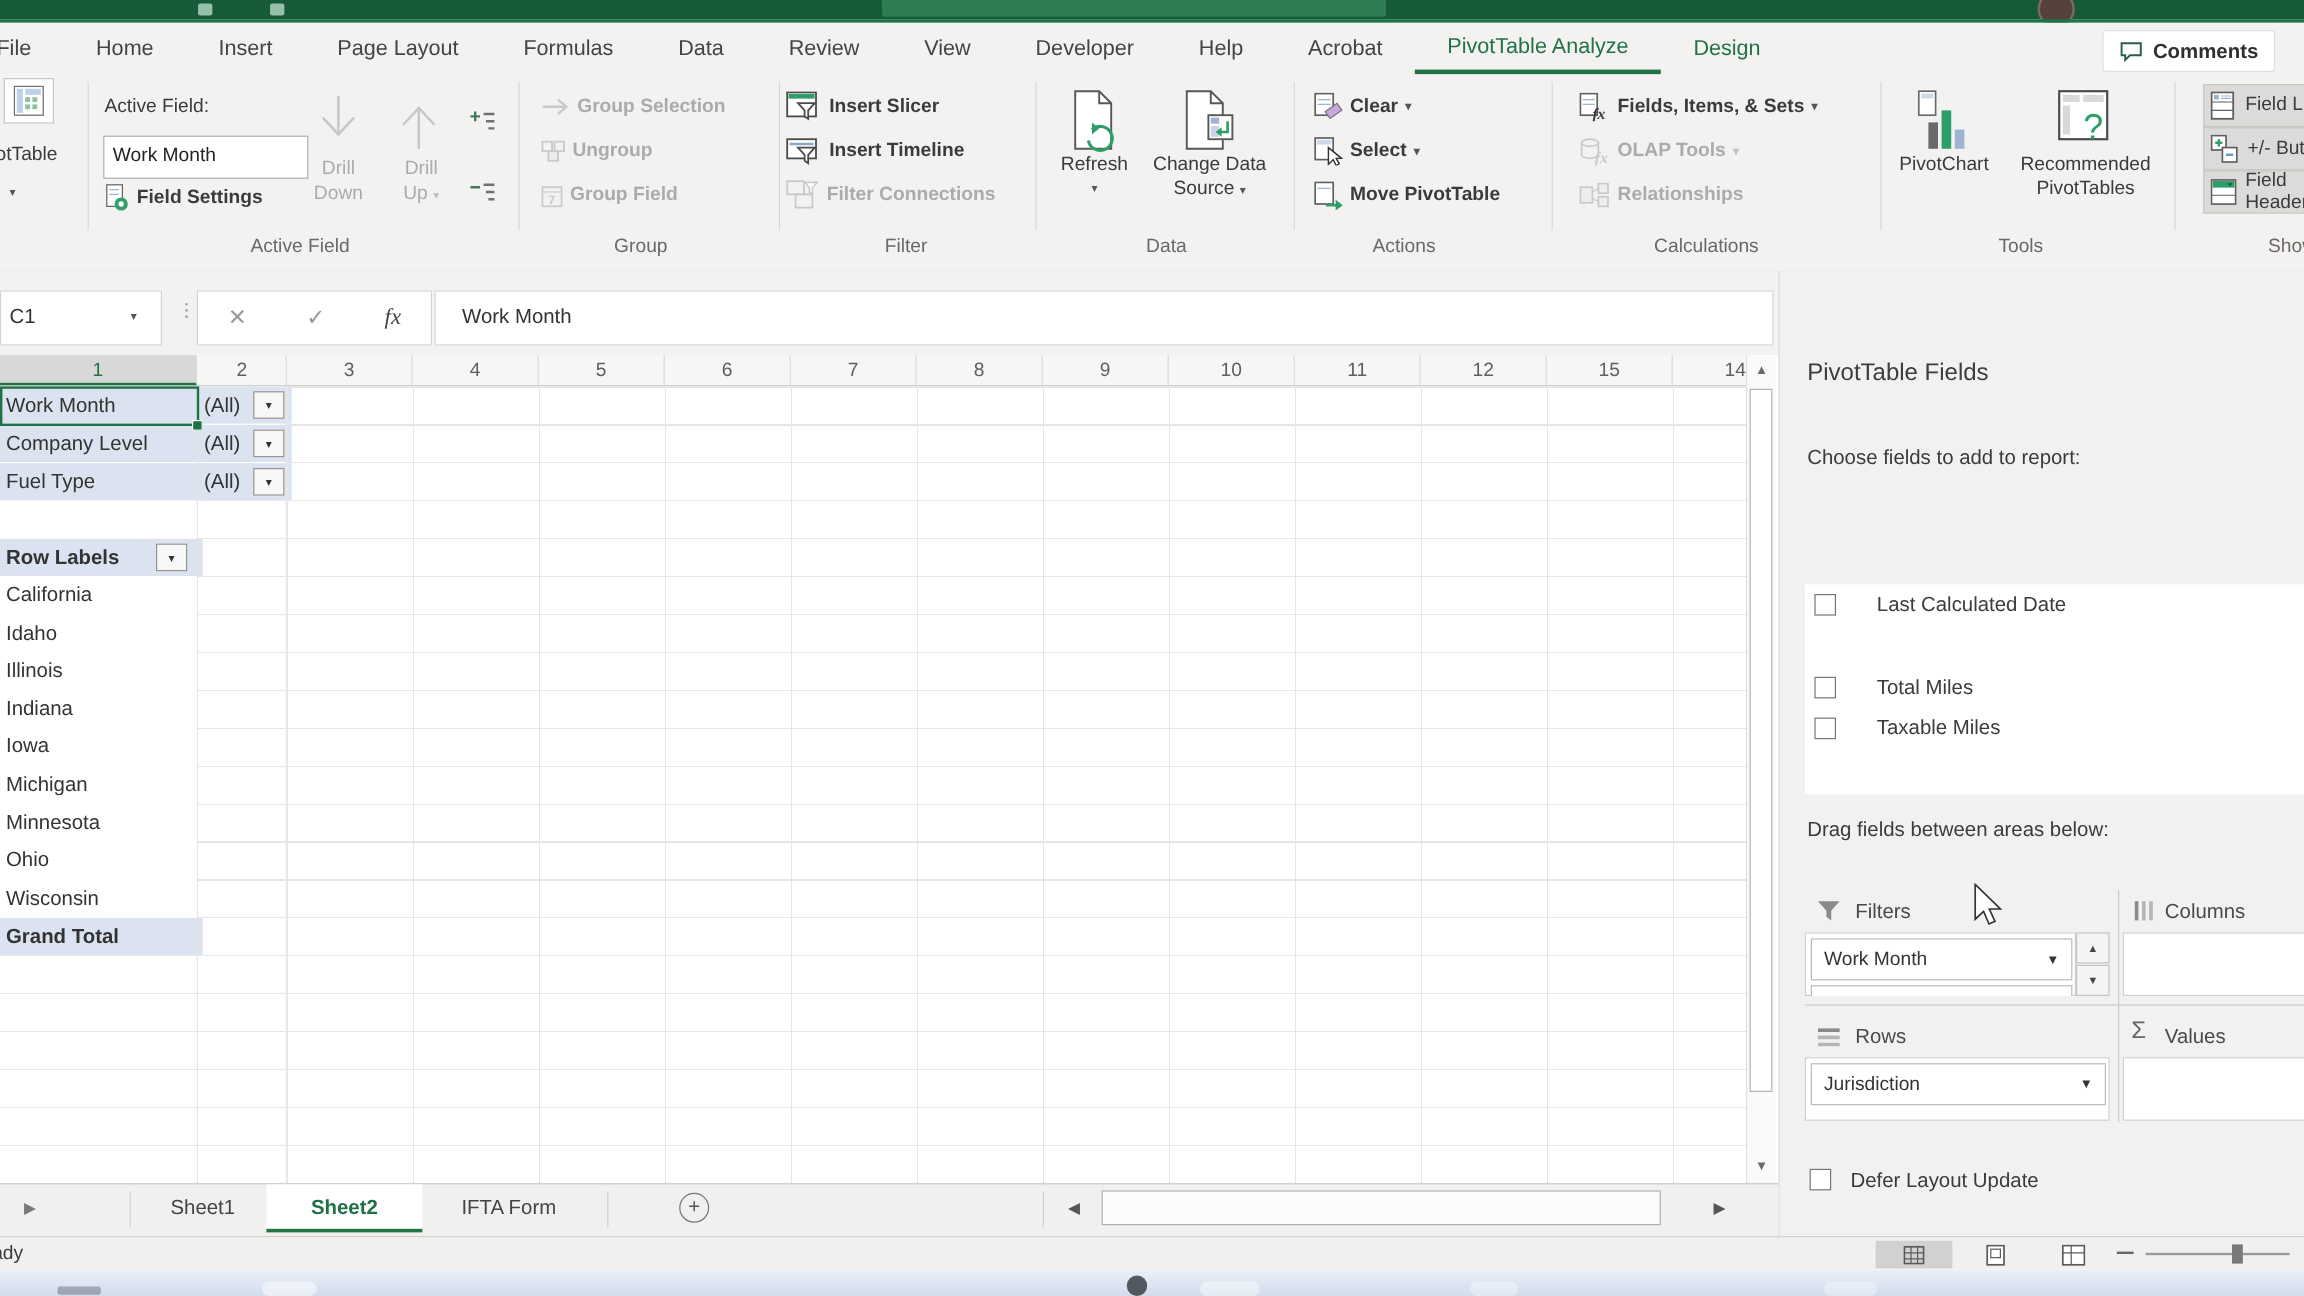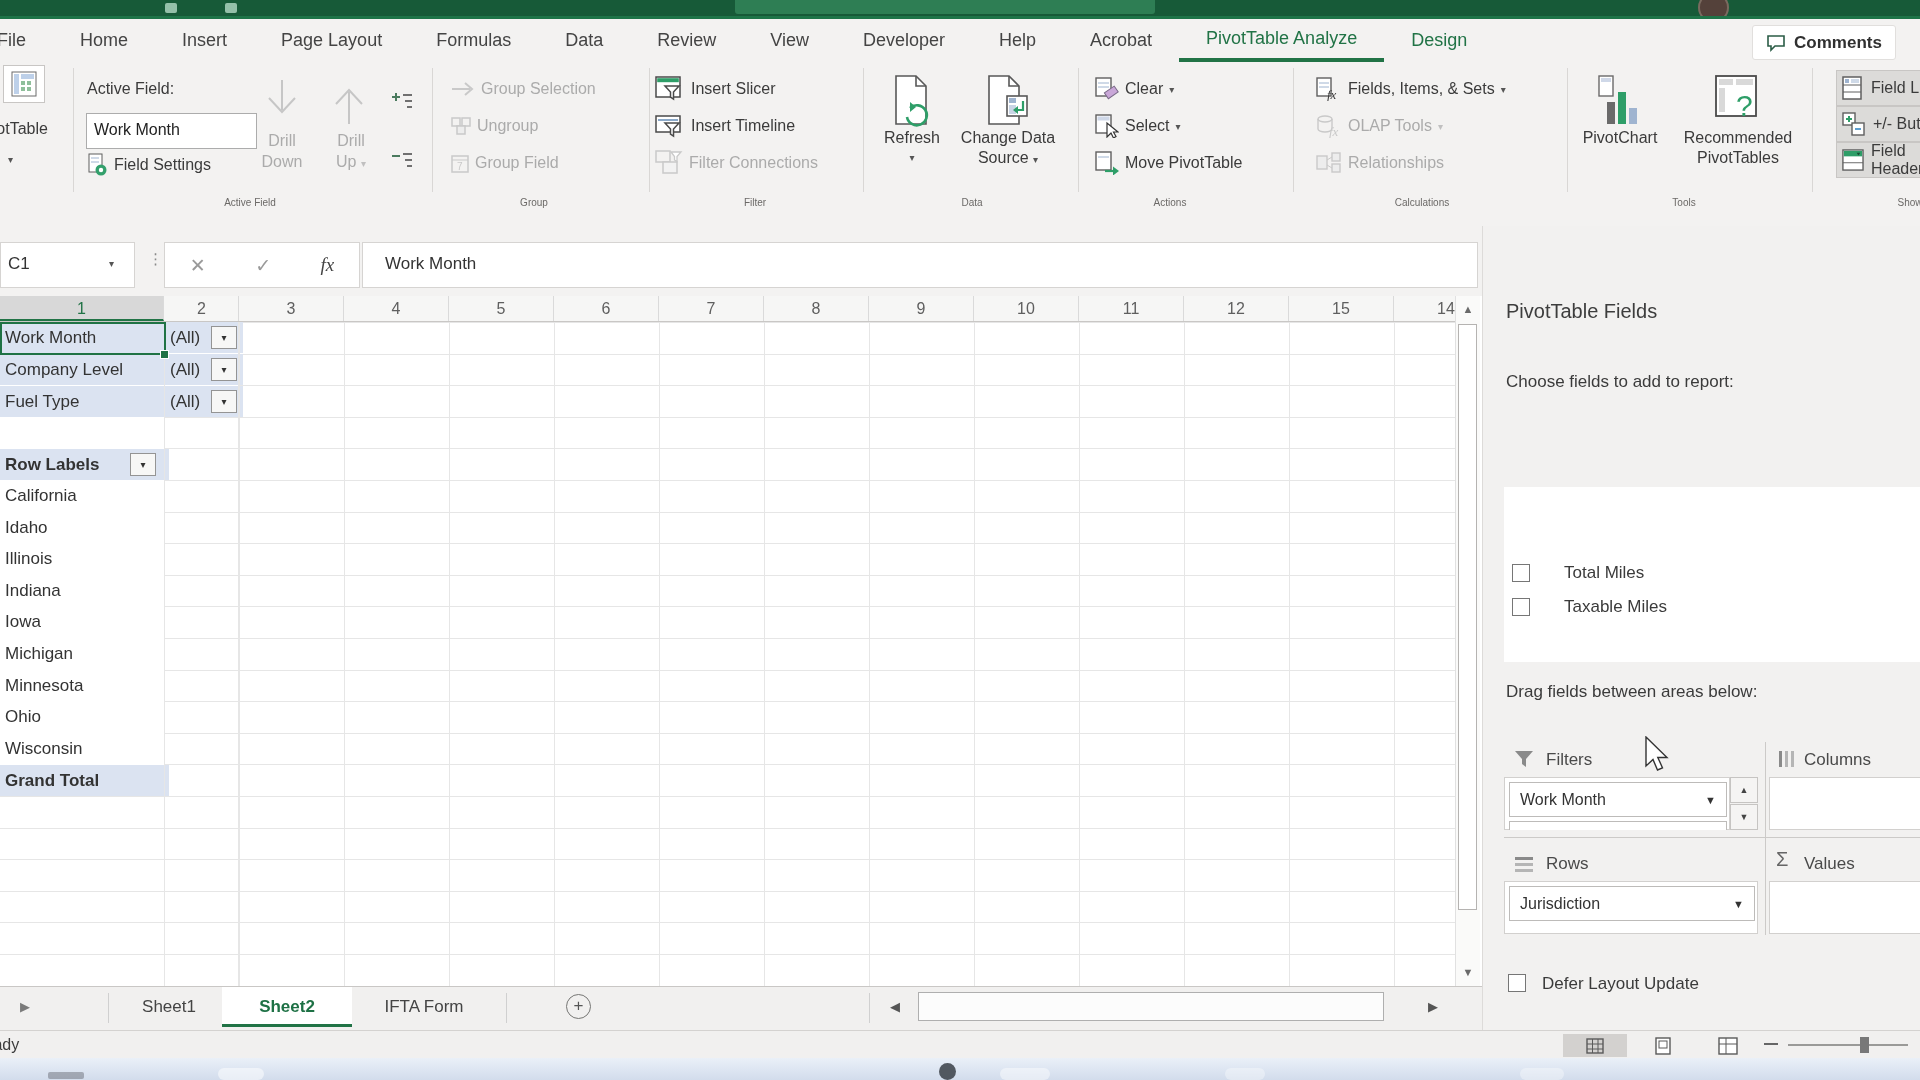--- a/index.html
+++ b/index.html
@@ -16,22 +16,22 @@
   .tabrow{left:0;top:19px;width:1920px;height:43px;background:#F3F2F1;}
   .tabs{position:absolute;left:-30px;top:0;display:flex;height:43px;}
   .rtab{padding:0 27px;line-height:42px;font-size:18px;color:#444;white-space:nowrap;}
   .rtab.green{color:#217346;}
   .rtab.active{color:#217346;border-bottom:4px solid #217346;line-height:39px;}
   .comments-btn{left:1752px;top:6px;width:142px;height:33px;background:#fff;border:1px solid #E1DFDD;border-radius:3px;
       display:flex;align-items:center;justify-content:center;gap:8px;font-size:17px;font-weight:bold;color:#303030;}
   
   .ribbon{left:0;top:62px;width:1920px;height:164px;background:#F3F2F1;border-bottom:1px solid #D8D6D4;}
   .vsep{top:6px;height:124px;width:1px;background:#D9D7D5;}
-  .glbl{top:135px;font-size:10px;color:#6b6967;transform:translateX(-50%);white-space:nowrap;}
-  .ri{display:flex;align-items:center;gap:6px;height:24px;font-size:16px;color:#3b3b3b;white-space:nowrap;}
+  .glbl{top:135px;font-size:16px;color:#6b6967;transform:translateX(-50%);white-space:nowrap;}
+  .ri{display:flex;align-items:center;gap:6px;height:24px;font-size:16px;color:#3b3b3b;white-space:nowrap;font-weight:bold;}
   .r1{top:15px}.r2{top:52px}.r3{top:89px}
   .dis{color:#ABABAB;}
   .dd{font-size:10px;color:#555;}
   .dis .dd{color:#C0C0C0;}
   .bigbtn{display:flex;flex-direction:column;align-items:center;font-size:16px;color:#3b3b3b;line-height:20px;}
   .ptbox{left:3px;top:3px;width:40px;height:36px;background:#fff;border:1px solid #C8C6C4;display:flex;align-items:center;justify-content:center;}
   .afbox{left:86px;top:51px;width:162px;height:34px;background:#fff;border:1px solid #ACACAC;font-size:16px;line-height:32px;padding-left:7px;color:#222;}
   .showbtn{left:1836px;width:120px;height:34px;background:#DCDBD9;border:1px solid #C8C6C4;display:flex;align-items:center;gap:7px;padding-left:5px;font-size:16px;color:#3b3b3b;}
   
   .fbar{left:0;top:226px;width:1482px;height:70px;background:#F3F2F1;}
@@ -465,20 +465,24 @@
   <div class="abs vsb">
     <div class="sbbtn" style="top:7px">▲</div>
     <div class="vthumb"></div>
     <div class="sbbtn" style="top:670px">▼</div>
   </div>
 
   <div class="abs panel">
     <div class="abs ptitle">PivotTable Fields</div>
     <div class="abs psub">Choose fields to add to report:</div>
     <div class="abs plist">
+      <div class="fitem" style="top:0">
+        <span class="cbx"></span>
+        <span class="flabel">Last Calculated Date</span>
+      </div>
       <div class="fitem" style="top:69px">
         <span class="cbx"></span>
         <span class="flabel">Total Miles</span>
       </div>
       <div class="fitem" style="top:103px">
         <span class="cbx"></span>
         <span class="flabel">Taxable Miles</span>
       </div>
     </div>
     <div class="abs pdrag">Drag fields between areas below:</div>

